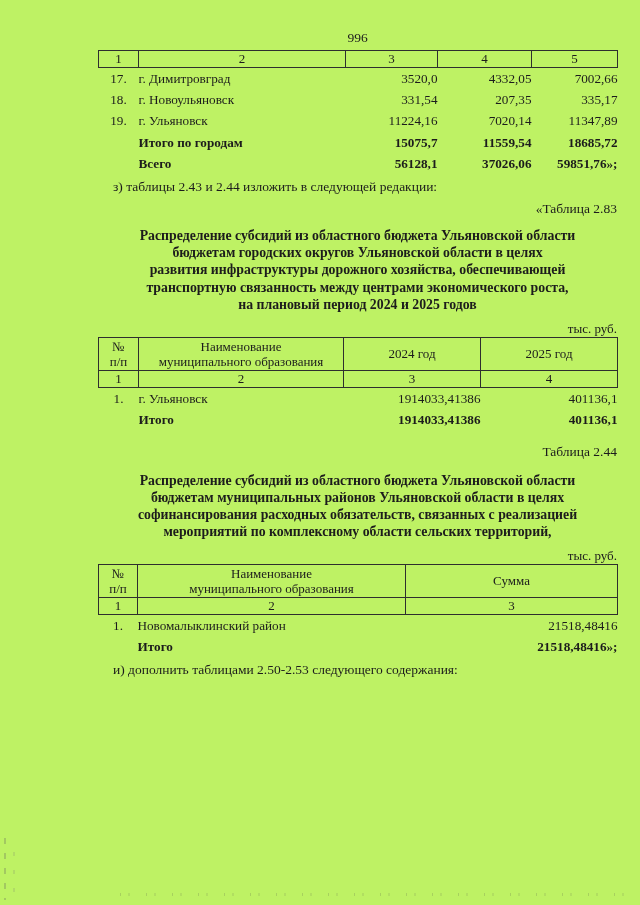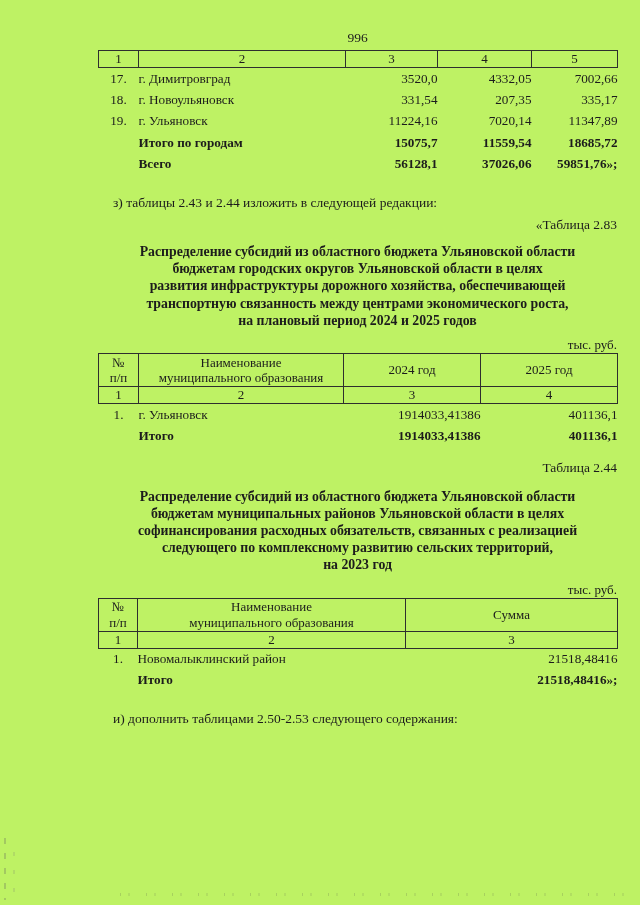--- a/index.html
+++ b/index.html
@@ -52,21 +52,21 @@
     vertical-align: middle;
     padding: 0;
   }
   td.c-num  { text-align: center; }
   td.c-name { text-align: left; padding-left: 5px; }
   td.c-val  { text-align: right; }
   tr.row.bold td { font-weight: bold; }
 
   
   .para {
-    margin-top: 19px;
+    margin-top: 3px;
     text-indent: 15px;
     font-size: 13.5px;
     line-height: 17px;
   }
   .caption {
     margin-top: 5px;
     text-align: right;
     font-size: 13.5px;
     line-height: 17px;
   }
@@ -236,22 +236,21 @@
       </tr>
     </tbody>
       </table>
 
     <div class="caption mt">Таблица 2.44</div>
 
     <div class="heading mt">
       <div>Распределение субсидий из областного бюджета Ульяновской области</div>
       <div>бюджетам муниципальных районов Ульяновской области в целях</div>
       <div>софинансирования расходных обязательств, связанных с реализацией</div>
-      <div>следующего по комплексному развитию сельских территорий,</div>
-      <div>на 2023 год</div>
+      <div>мероприятий по комплексному области сельских территорий,</div>
     </div>
 
     <div class="units">тыс. руб.</div>
 
     <table class="tbl">
       <colgroup>
         <col style="width:39px">
           <col style="width:268px">
           <col style="width:212px">
       </colgroup>

